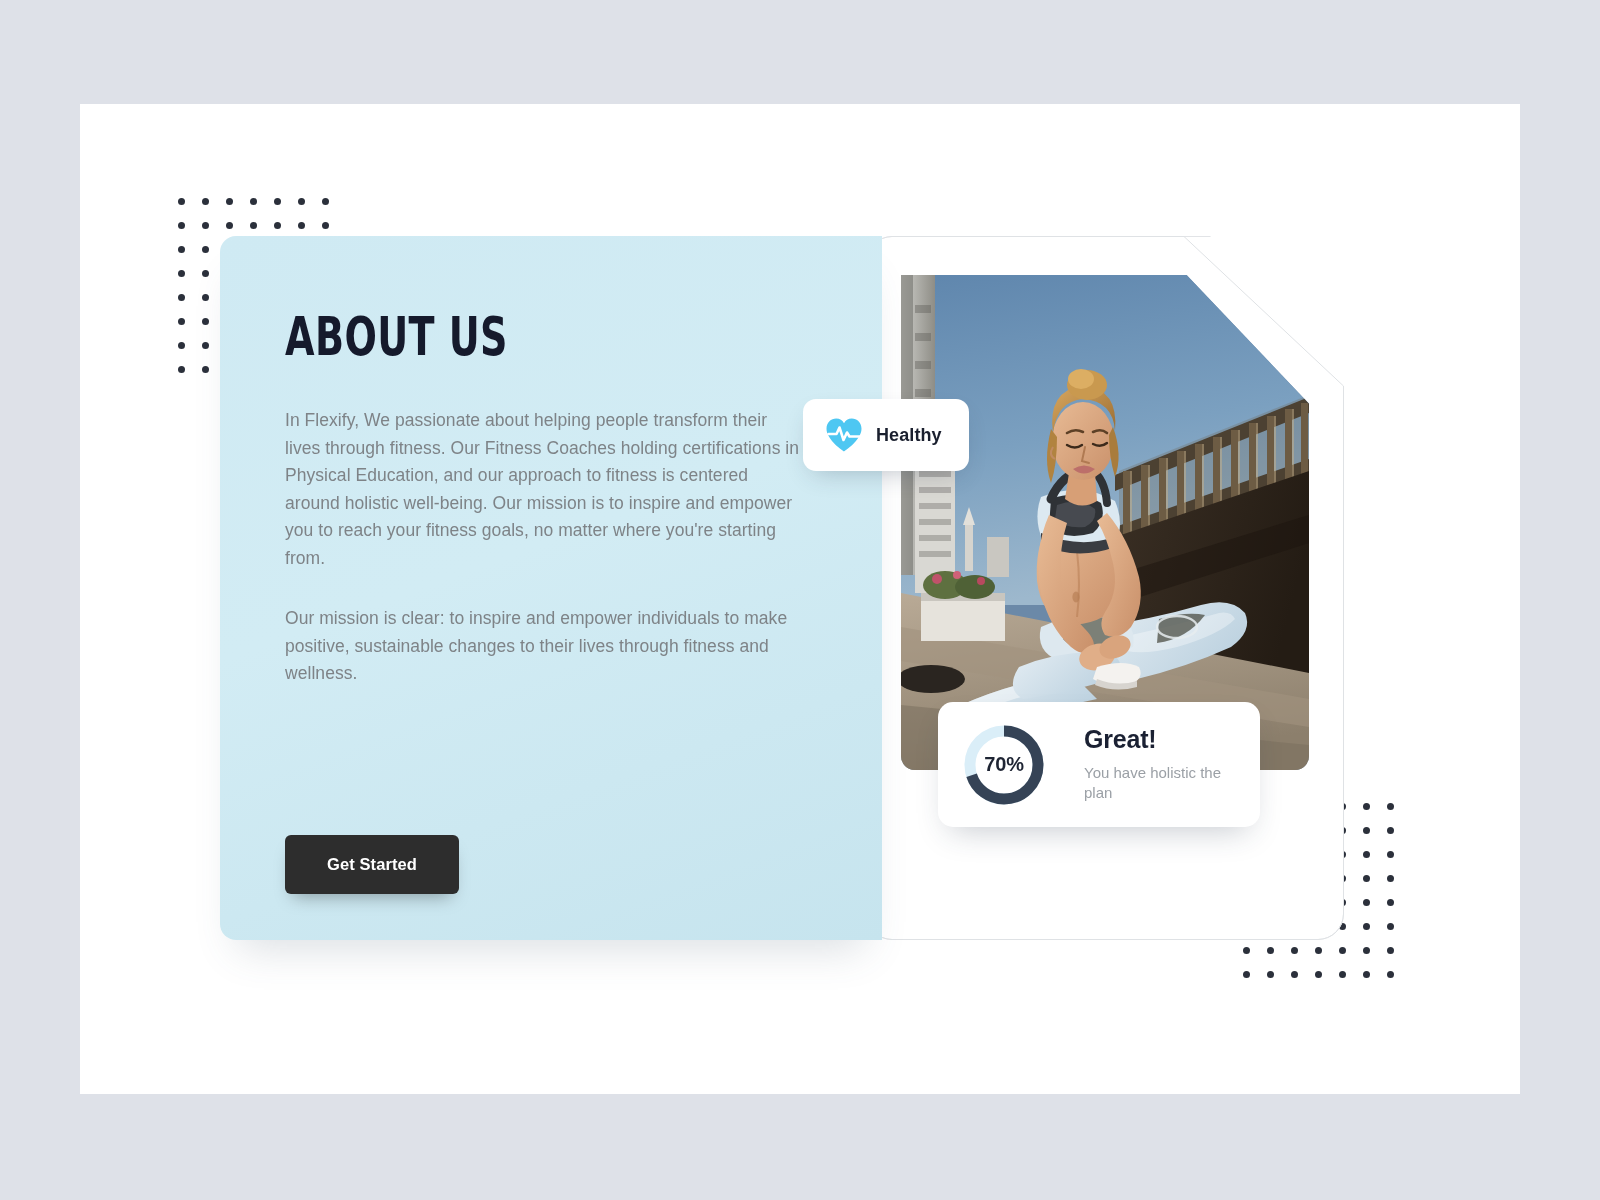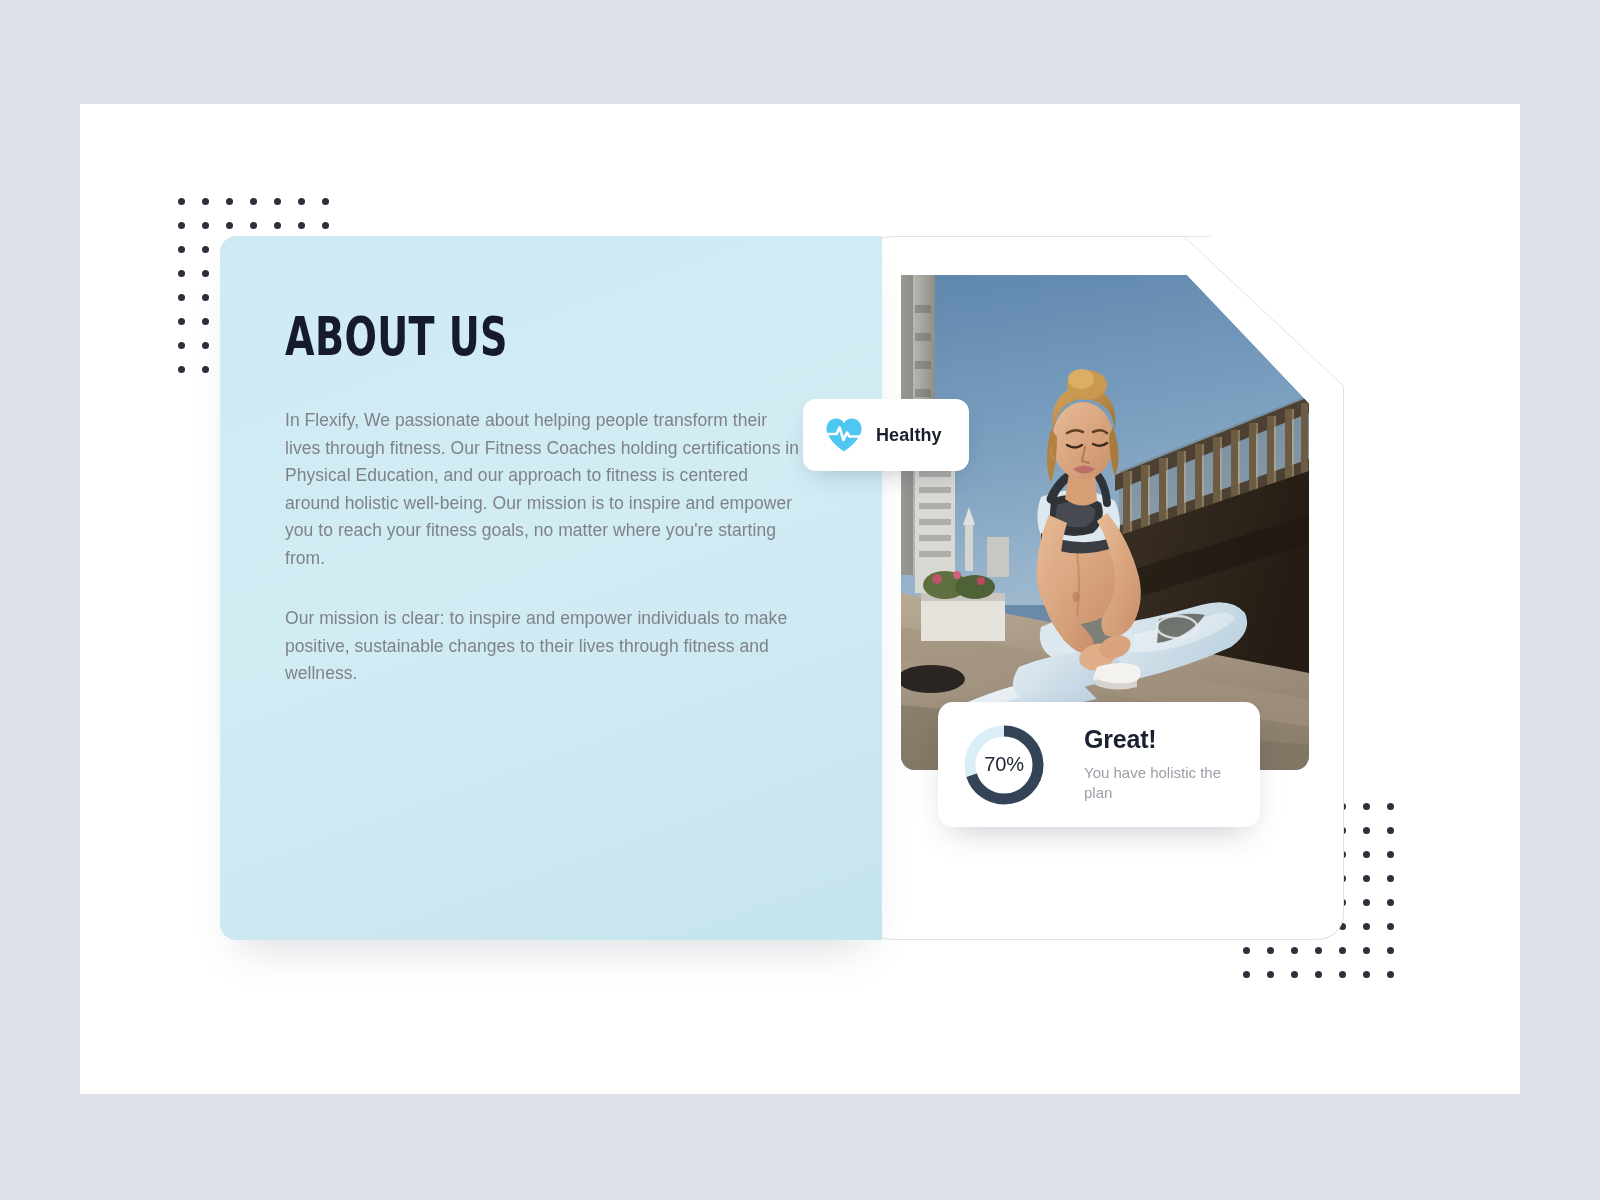--- a/index.html
+++ b/index.html
@@ -209,21 +209,21 @@
     margin-left: 22px;
     flex: 0 0 auto;
   }
   #donut-percent {
     position: absolute;
     inset: 0;
     display: flex;
     align-items: center;
     justify-content: center;
     font-size: 20px;
-    font-weight: 400;
+    font-weight: 700;
     color: #1e2433;
     letter-spacing: -0.2px;
   }
   #progress-text {
     margin-left: 36px;
   }
   #great-title {
     margin: 0;
     font-size: 25px;
     font-weight: 700;
@@ -540,20 +540,21 @@
   </div>
 
   <div id="blue-card">
     <div id="blue-inner">
       <h1 id="about-heading">ABOUT US</h1>
       <p class="para" id="para-1">In Flexify, We passionate about helping people transform their lives through fitness. Our Fitness Coaches holding certifications in Physical Education, and our approach to fitness is centered around holistic well-being. Our mission is to inspire and empower you to reach your fitness goals, no matter where you're starting from.</p>
       <p class="para" id="para-3">Our mission is clear: to inspire and empower individuals to make positive, sustainable changes to their lives through fitness and wellness.</p>
     </div>
   </div>
 
+  <button id="get-started-button">Get Started</button>
 
   <div id="healthy-badge">
     <svg width="38" height="36" viewBox="0 0 38 36">
       <path d="M19 34.5 C19 34.5 1.5 23.2 1.5 11.8 C1.5 5.6 6.1 1.5 11.2 1.5
                C14.8 1.5 17.6 3.5 19 6.3 C20.4 3.5 23.2 1.5 26.8 1.5
                C31.9 1.5 36.5 5.6 36.5 11.8 C36.5 23.2 19 34.5 19 34.5 Z" fill="#4ec7f2"></path>
       <path d="M3.5 17 L11.5 17 L14.5 10.5 L18.5 23 L22 15.5 L24.5 19.5 L34.5 19.5" fill="none" stroke="#ffffff" stroke-width="2.6" stroke-linecap="round" stroke-linejoin="round"></path>
     </svg>
     <span id="healthy-label">Healthy</span>
   </div>

